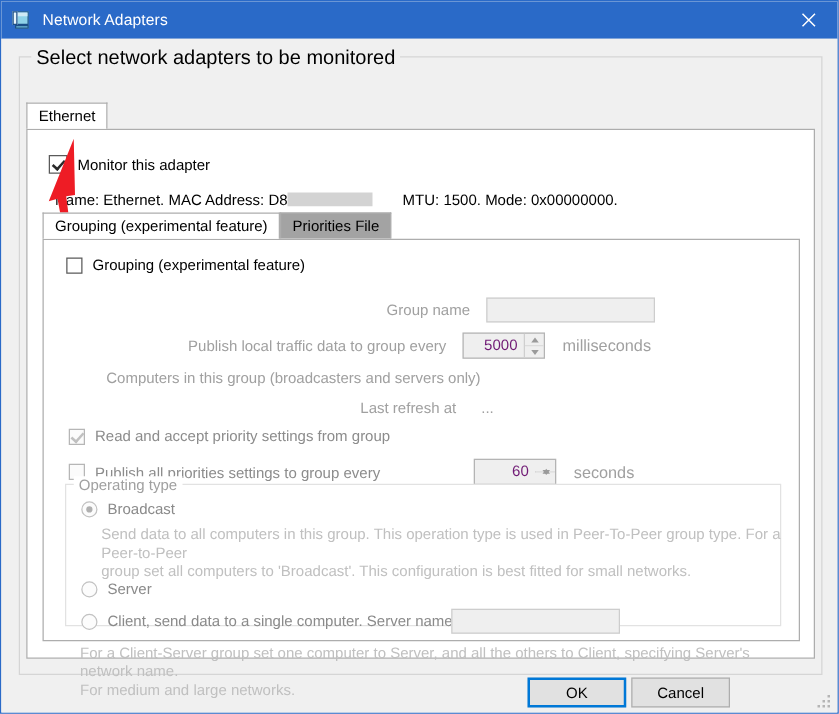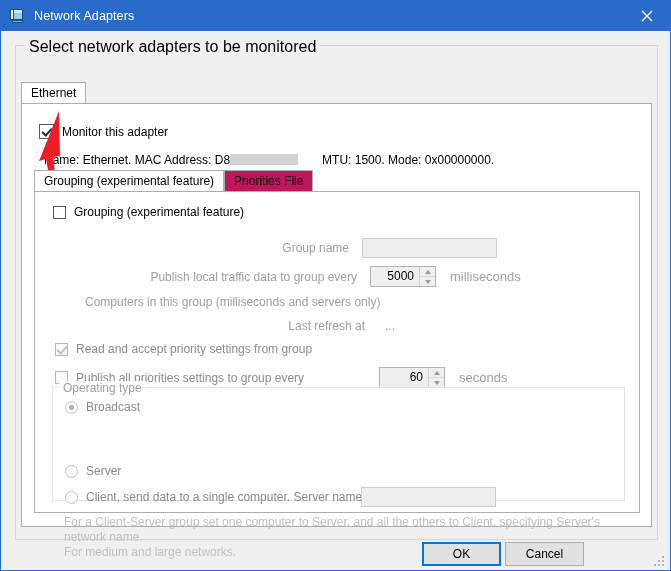--- a/index.html
+++ b/index.html
@@ -124,21 +124,21 @@
     height: 22px;
   }
   .tab {
     display: inline-block;
     height: 21px;
     line-height: 20px;
     padding: 0 9px;
     font-size: 12px;
     border: 1px solid #adadad;
     border-bottom: none;
-    background: #be185d;
+    background: #a3a3a3;
     box-sizing: border-box;
     vertical-align: bottom;
   }
   .tab.active {
     background: #ffffff;
     position: relative;
     z-index: 3;
   }
   .tabpanel-outer {
     position: absolute;
@@ -256,21 +256,21 @@
     border: 1px solid #b4b4b4;
     box-sizing: border-box;
     display: flex;
     align-items: stretch;
   }
   .spin-val {
     flex: 1;
     text-align: right;
     padding-right: 5px;
     font-size: 12px;
-    color: #000000;
+    color: #701a75;
     line-height: 19px;
   }
   .spin-btns {
     width: 15px;
     border-left: 1px solid #cfcfcf;
     display: flex;
     flex-direction: column;
   }
   .spin-btns div {
     flex: 1;
@@ -436,21 +436,21 @@
         <span class="tab active">Grouping (experimental feature)</span><span class="tab">Priorities File</span>
       </div>
 
       <div class="tabpanel-inner">
 
         <div class="row-grouping">
           <span class="cb"></span>
           <span class="cb-label">Grouping (experimental feature)</span>
         </div>
 
-        <div class="frow" style="left:162px; top:46px; width:320px;">
+        <div class="frow" style="left:189px; top:46px; width:320px;">
           <span class="flabel" style="width:152px;">Group name</span>
           <span class="txtbox" style="width:135px; margin-left:13px;" title=""></span>
         </div>
 
         <div class="frow" style="left:32px; top:74px;">
           <span class="flabel" style="width:290px;">Publish local traffic data to group every</span>
           <span class="spin" style="width:66px; margin-left:13px;">
             <span class="spin-val">5000</span>
             <span class="spin-btns">
               <div>
@@ -458,57 +458,61 @@
                 </div>
               <div>
                   <i class="arrow-dn"></i>
                 </div>
             </span>
           </span>
           <span class="unit">milliseconds</span>
         </div>
 
         <div class="frow" style="left:50px; top:103px;">
-          <span class="flabel">Computers in this group (milliseconds and servers only)</span>
+          <span class="flabel">Computers in this group (broadcasters and servers only)</span>
         </div>
 
         <div class="frow" style="left:178px; top:127px;">
           <span class="flabel" style="width:152px;">Last refresh at</span>
           <span class="flabel" style="margin-left:20px; text-align:left;">...</span>
         </div>
 
         <div class="frow" style="left:20px; top:150px;">
           <span class="cb disabled checked"></span>
           <span class="cb-label dis">Read and accept priority settings from group</span>
         </div>
 
         <div class="frow" style="left:20px; top:175px;">
           <span class="cb disabled"></span>
           <span class="cb-label dis" style="width:290px;">Publish all priorities settings to group every</span>
-          <span class="spin" style="width:66px; margin-left:13px;">
+          <span class="spin" style="width:66px; margin-left:13px;align-items:center;">
             <span class="spin-val">60</span>
             <span class="spin-btns">
               <div>
                   <i class="arrow-up"></i>
                 </div>
               <div>
                   <i class="arrow-dn"></i>
                 </div>
             </span>
           </span>
           <span class="unit">seconds</span>
         </div>
 
         <div class="op-group"></div>
         <div class="op-group-label">Operating type</div>
 
         <div class="frow" style="left:30px; top:208px;text-align:right;">
           <span class="radio selected"></span>
           <span class="radio-label dark">Broadcast</span>
         </div>
+        <div class="desc" style="left:46px; top:228px; width:545px;">
+          <span>Send data to all computers in this group. This operation type is used in Peer-To-Peer group type. For a Peer-to-Peer</span><br>
+          <span>group set all computers to 'Broadcast'. This configuration is best fitted for small networks.</span>
+        </div>
 
         <div class="frow" style="left:30px; top:272px;">
           <span class="radio"></span>
           <span class="radio-label dark">Server</span>
         </div>
 
         <div class="frow" style="left:30px; top:295px;">
           <span class="radio"></span>
           <span class="radio-label dark" style="width:262px;">Client, send data to a single computer. Server name:</span>
           <span class="txtbox" style="width:135px; margin-left:13px;" title=""></span>

